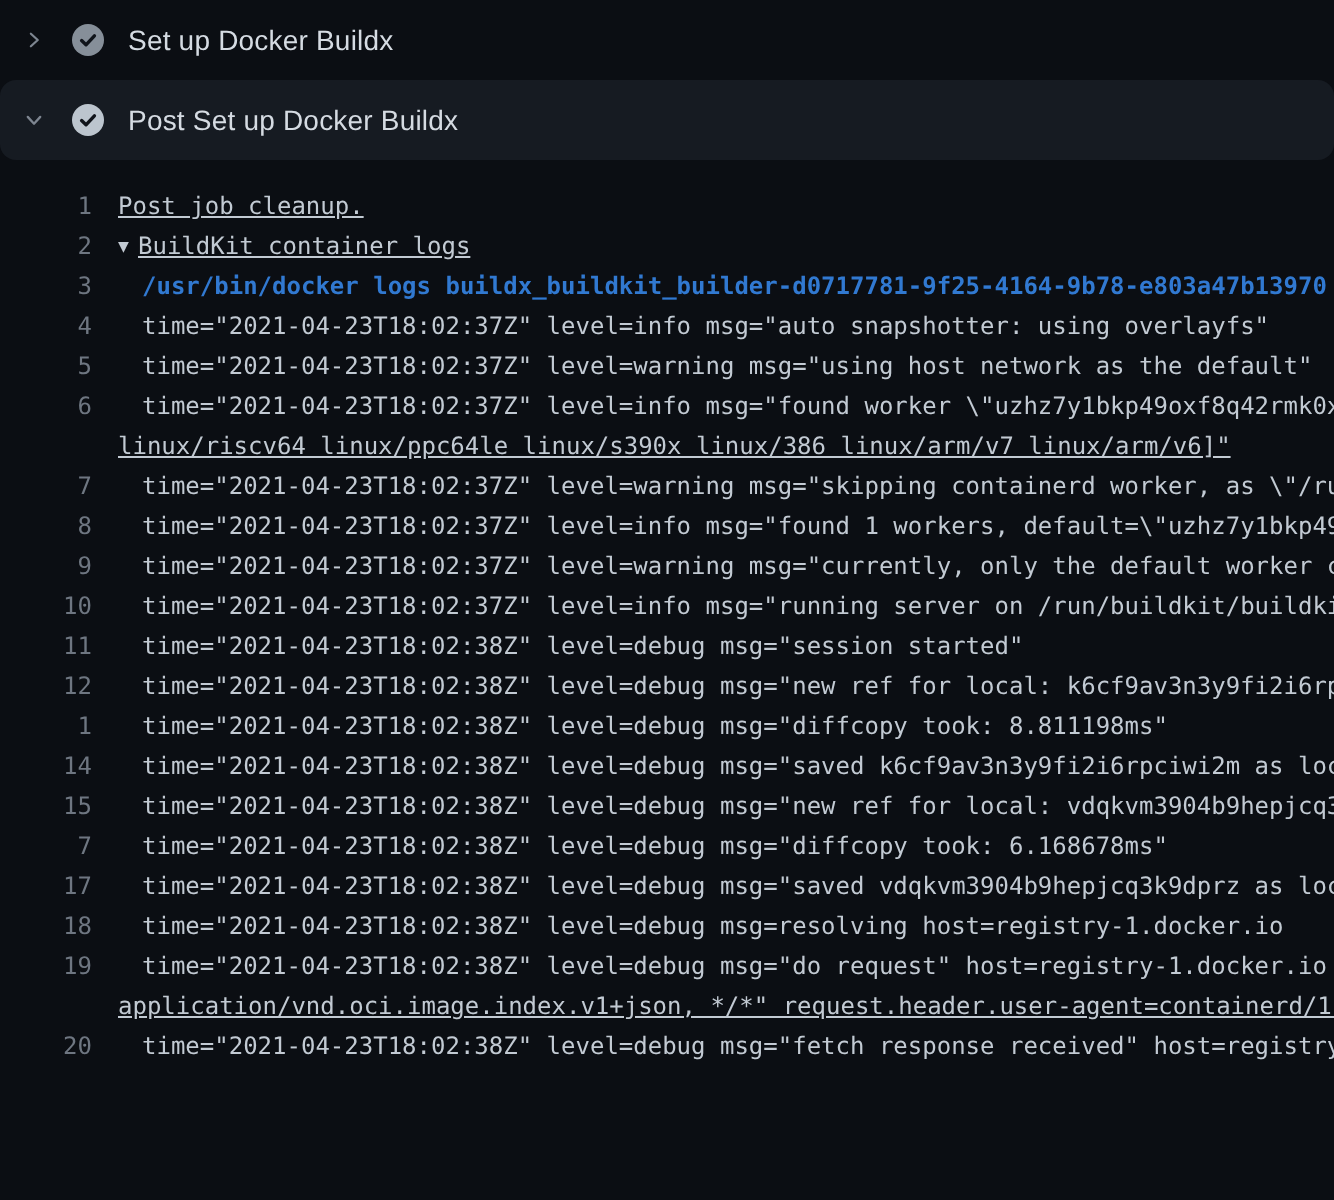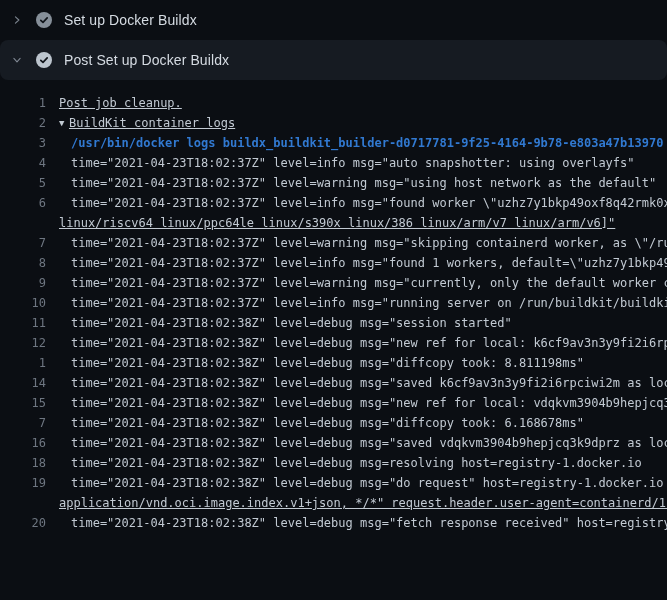--- a/index.html
+++ b/index.html
@@ -114,19 +114,19 @@
       <div class="lrow k-member"><span class="num">7</span><div class="txt">time="2021-04-23T18:02:37Z" level=warning msg="skipping containerd worker, as \"/run</div></div>
       <div class="lrow k-member"><span class="num">8</span><div class="txt">time="2021-04-23T18:02:37Z" level=info msg="found 1 workers, default=\"uzhz7y1bkp49o</div></div>
       <div class="lrow k-member"><span class="num">9</span><div class="txt">time="2021-04-23T18:02:37Z" level=warning msg="currently, only the default worker ca</div></div>
       <div class="lrow k-member"><span class="num">10</span><div class="txt">time="2021-04-23T18:02:37Z" level=info msg="running server on /run/buildkit/buildkit</div></div>
       <div class="lrow k-member"><span class="num">11</span><div class="txt">time="2021-04-23T18:02:38Z" level=debug msg="session started"</div></div>
       <div class="lrow k-member"><span class="num">12</span><div class="txt">time="2021-04-23T18:02:38Z" level=debug msg="new ref for local: k6cf9av3n3y9fi2i6rpc</div></div>
       <div class="lrow k-member"><span class="num">1</span><div class="txt">time="2021-04-23T18:02:38Z" level=debug msg="diffcopy took: 8.811198ms"</div></div>
       <div class="lrow k-member"><span class="num">14</span><div class="txt">time="2021-04-23T18:02:38Z" level=debug msg="saved k6cf9av3n3y9fi2i6rpciwi2m as loca</div></div>
       <div class="lrow k-member"><span class="num">15</span><div class="txt">time="2021-04-23T18:02:38Z" level=debug msg="new ref for local: vdqkvm3904b9hepjcq3k</div></div>
       <div class="lrow k-member"><span class="num">7</span><div class="txt">time="2021-04-23T18:02:38Z" level=debug msg="diffcopy took: 6.168678ms"</div></div>
-      <div class="lrow k-member"><span class="num">16</span><div class="txt">time="2021-04-23T18:02:38Z" level=debug msg="saved vdqkvm3904b9hepjcq3k9dprz as loca</div></div>
+      <div class="lrow k-member"><span class="num">17</span><div class="txt">time="2021-04-23T18:02:38Z" level=debug msg="saved vdqkvm3904b9hepjcq3k9dprz as loca</div></div>
       <div class="lrow k-member"><span class="num">18</span><div class="txt">time="2021-04-23T18:02:38Z" level=debug msg=resolving host=registry-1.docker.io</div></div>
       <div class="lrow k-member"><span class="num">19</span><div class="txt">time="2021-04-23T18:02:38Z" level=debug msg="do request" host=registry-1.docker.io r</div></div>
       <div class="lrow k-cont"><span class="num"></span><div class="txt">application/vnd.oci.image.index.v1+json, */*" request.header.user-agent=containerd/1.4</div></div>
       <div class="lrow k-member"><span class="num">20</span><div class="txt">time="2021-04-23T18:02:38Z" level=debug msg="fetch response received" host=registry-</div></div>
     </div>
 </div>
 
 </body></html>

